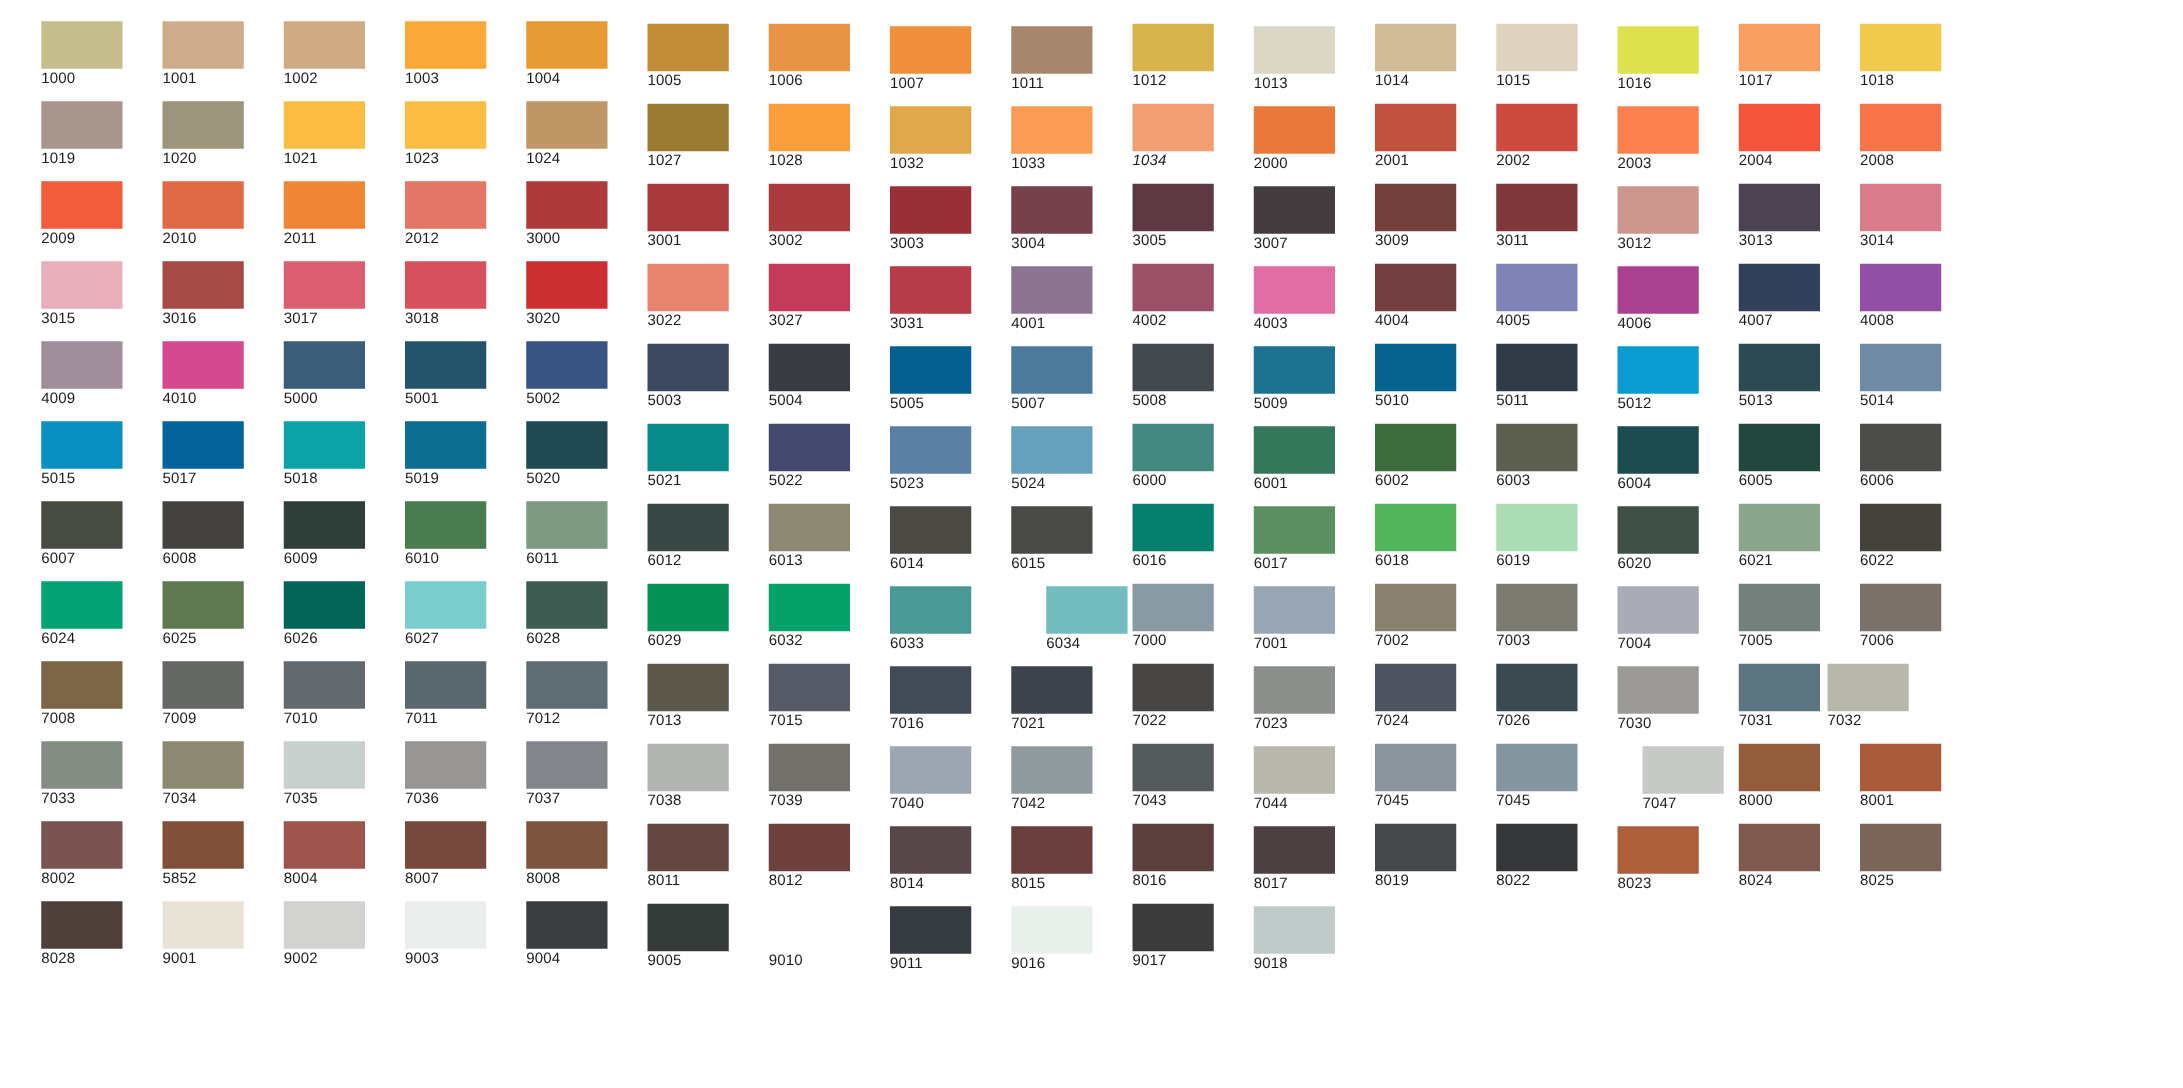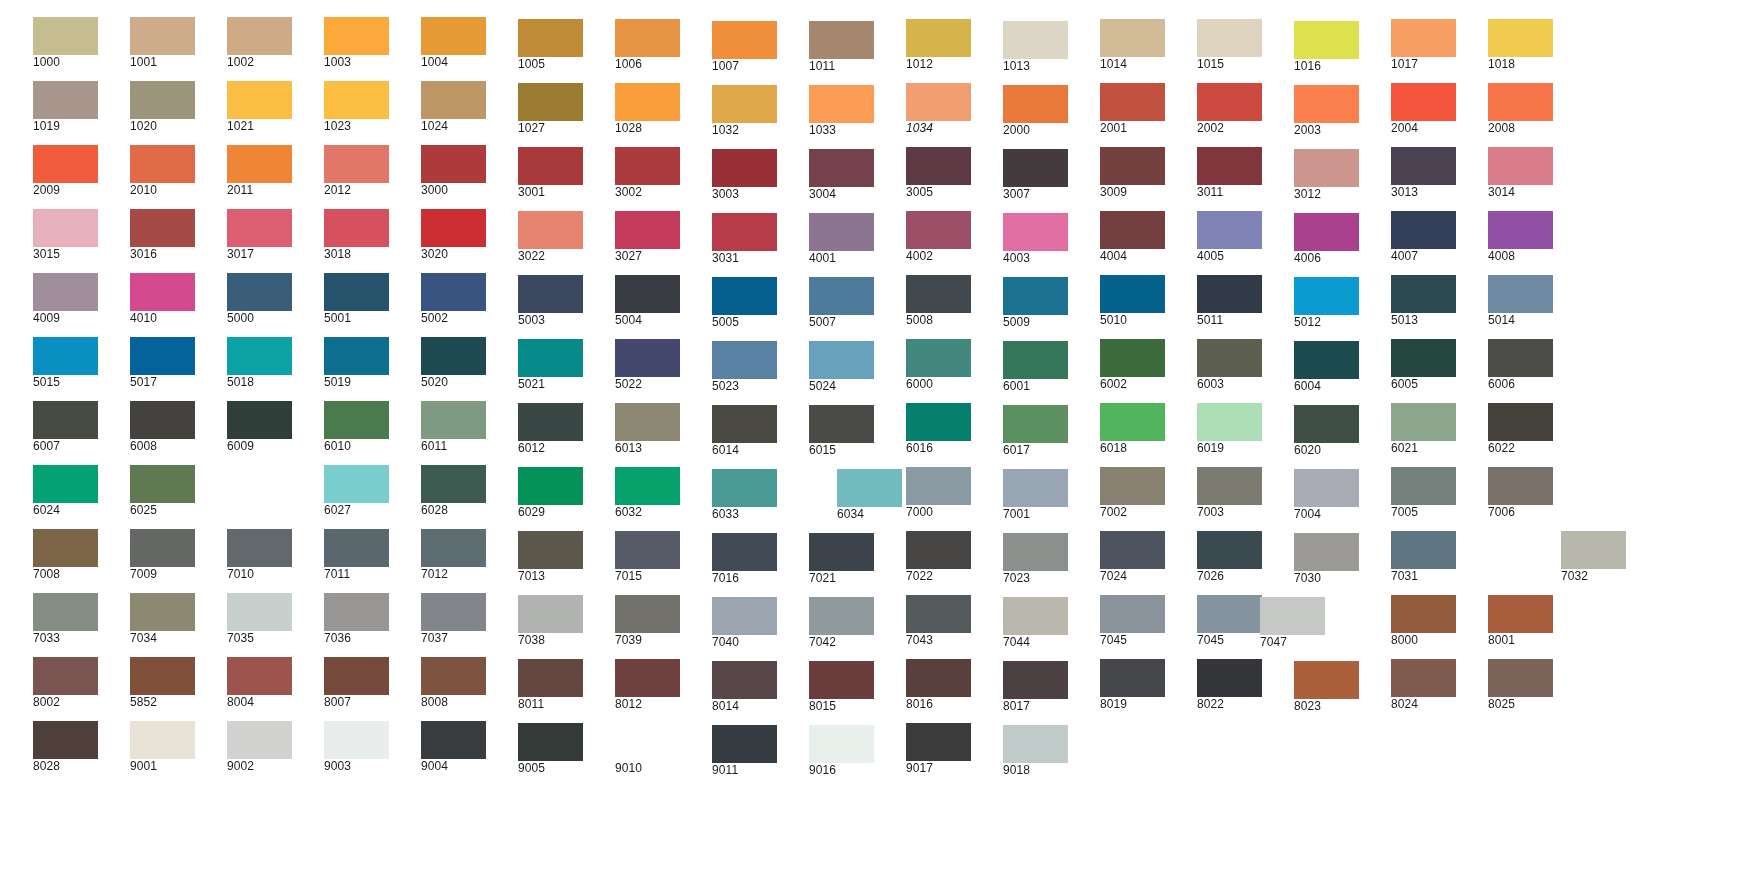--- a/index.html
+++ b/index.html
@@ -528,20 +528,24 @@
     </div>
     <div class="swatch-row" style="top: 448px;">
       <div class="swatch-cell off-a" style="left: 0px;">
         <div class="swatch-chip" style="background: rgb(4, 161, 115);"></div>
         <div class="swatch-label">6024</div>
       </div>
       <div class="swatch-cell off-a" style="left: 97px;">
         <div class="swatch-chip" style="background: rgb(95, 122, 82);"></div>
         <div class="swatch-label">6025</div>
       </div>
+      <div class="swatch-cell off-a" style="left: 194px;">
+        <div class="swatch-chip" style="background: rgb(4, 100, 87);"></div>
+        <div class="swatch-label">6026</div>
+      </div>
       <div class="swatch-cell off-a" style="left: 291px;">
         <div class="swatch-chip" style="background: rgb(121, 205, 204);"></div>
         <div class="swatch-label">6027</div>
       </div>
       <div class="swatch-cell off-a" style="left: 388px;">
         <div class="swatch-chip" style="background: rgb(61, 91, 80);"></div>
         <div class="swatch-label">6028</div>
       </div>
       <div class="swatch-cell off-b" style="left: 485px;">
         <div class="swatch-chip" style="background: rgb(5, 146, 88);"></div>
@@ -642,21 +646,21 @@
         <div class="swatch-label">7026</div>
       </div>
       <div class="swatch-cell off-c" style="left: 1261px;">
         <div class="swatch-chip" style="background: rgb(155, 154, 150);"></div>
         <div class="swatch-label">7030</div>
       </div>
       <div class="swatch-cell off-b" style="left: 1358px;">
         <div class="swatch-chip" style="background: rgb(92, 117, 128);"></div>
         <div class="swatch-label">7031</div>
       </div>
-      <div class="swatch-cell off-b" style="left: 1528px;">
+      <div class="swatch-cell off-b" style="left: 1429px;">
         <div class="swatch-chip" style="background: rgb(183, 183, 172);"></div>
         <div class="swatch-label">7032</div>
       </div>
     </div>
     <div class="swatch-row" style="top: 576px;">
       <div class="swatch-cell off-a" style="left: 0px;">
         <div class="swatch-chip" style="background: rgb(133, 141, 133);"></div>
         <div class="swatch-label">7033</div>
       </div>
       <div class="swatch-cell off-a" style="left: 97px;">
@@ -700,21 +704,21 @@
         <div class="swatch-label">7044</div>
       </div>
       <div class="swatch-cell off-b" style="left: 1067px;">
         <div class="swatch-chip" style="background: rgb(139, 148, 157);"></div>
         <div class="swatch-label">7045</div>
       </div>
       <div class="swatch-cell off-b" style="left: 1164px;">
         <div class="swatch-chip" style="background: rgb(133, 149, 160);"></div>
         <div class="swatch-label">7045</div>
       </div>
-      <div class="swatch-cell off-c" style="left: 1227px;">
+      <div class="swatch-cell off-c" style="left: 1281px;">
         <div class="swatch-chip" style="background: rgb(198, 201, 198);"></div>
         <div class="swatch-label">7047</div>
       </div>
       <div class="swatch-cell off-b" style="left: 1358px;">
         <div class="swatch-chip" style="background: rgb(147, 92, 60);"></div>
         <div class="swatch-label">8000</div>
       </div>
       <div class="swatch-cell off-b" style="left: 1455px;">
         <div class="swatch-chip" style="background: rgb(168, 92, 59);"></div>
         <div class="swatch-label">8001</div>

